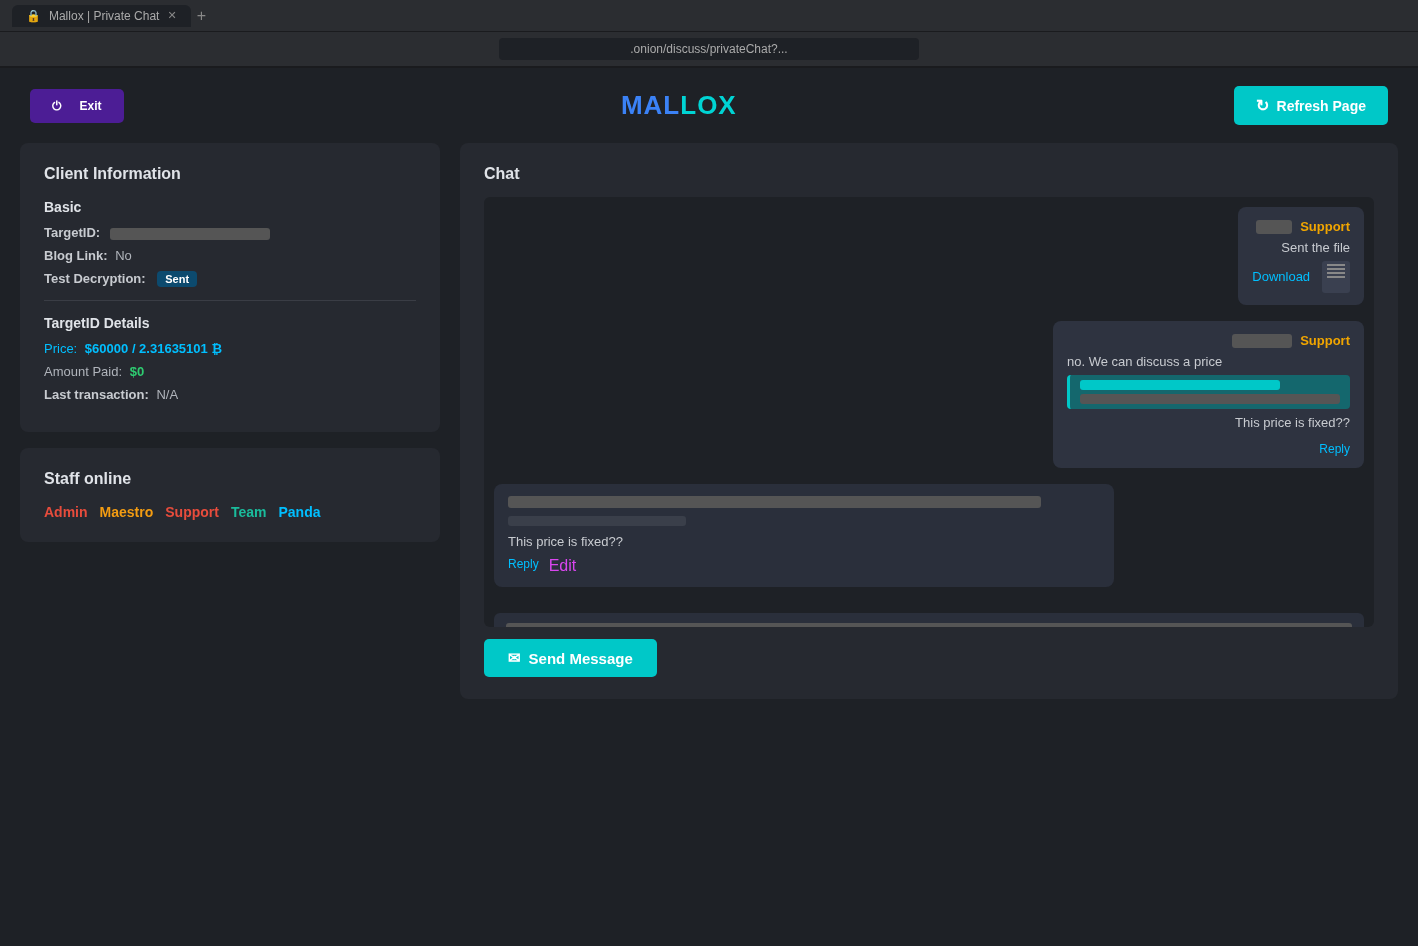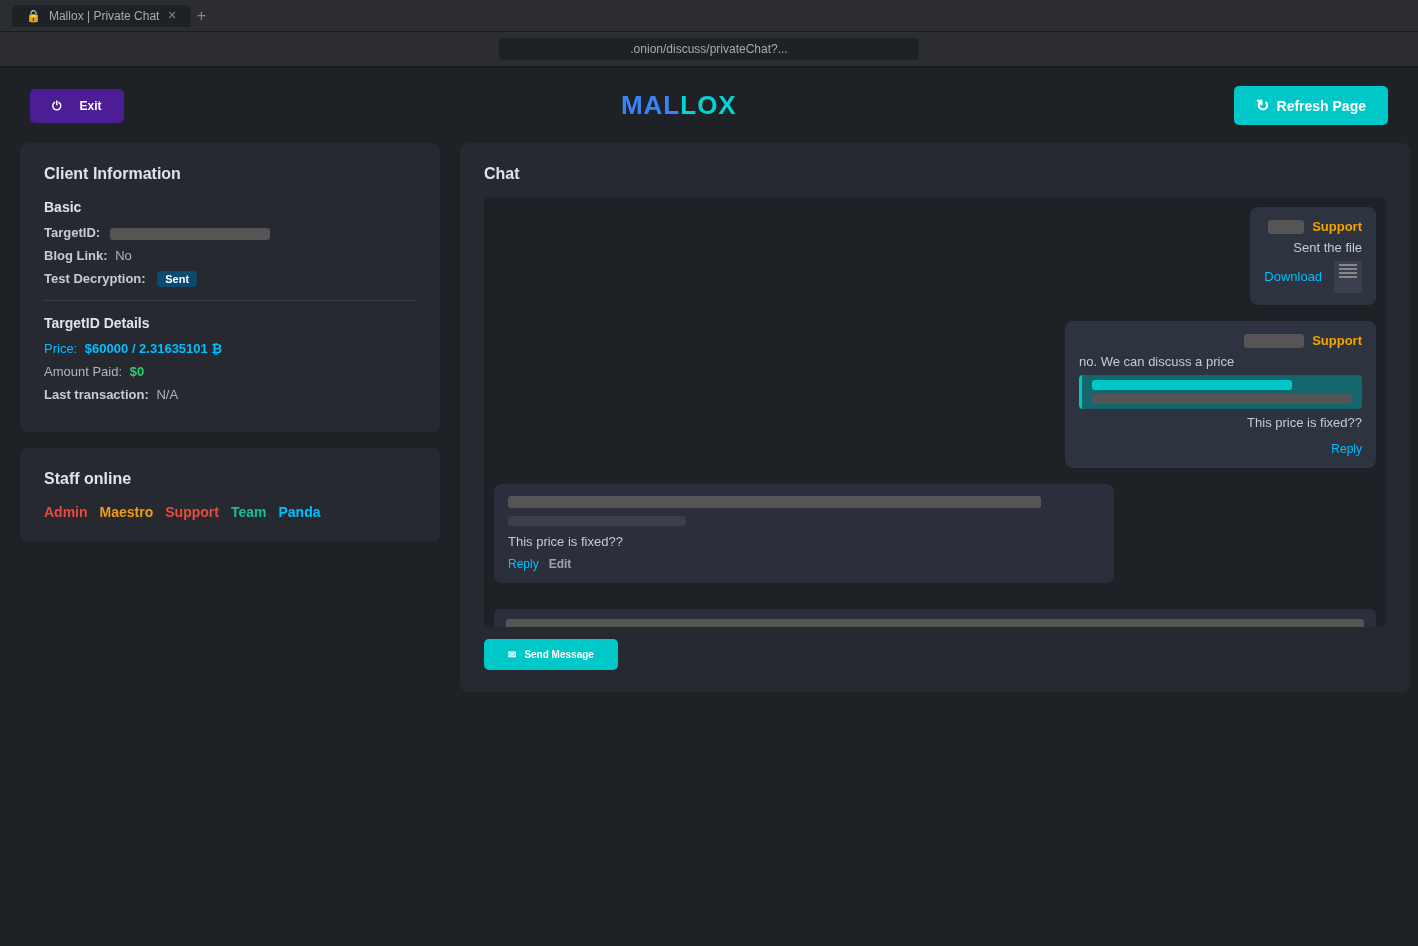--- a/index.html
+++ b/index.html
@@ -100,21 +100,21 @@
       display: flex;
       align-items: center;
       gap: 7px;
       font-weight: bold;
     }
 
     
     .main-layout {
       display: flex;
       gap: 0;
-      padding: 0 8px 20px 20px;
+      padding: 0 20px 20px 20px;
       align-items: flex-start;
     }
 
     
     .left-panel {
       width: 420px;
       flex-shrink: 0;
       display: flex;
       flex-direction: column;
       gap: 16px;
@@ -361,24 +361,23 @@
     .msg-actions {
       display: flex;
       gap: 10px;
     }
     .action-reply {
       color: #00bfff;
       cursor: pointer;
       font-size: 12px;
     }
     .action-edit {
-      color: #a3a3a3;
-      cursor: pointer;
-      font-size: 12px;
-      font-weight: bold;
+      color: #d946ef;
+      cursor: pointer;
+      font-size: 16px;
     }
 
     
     .compose-area {
       background: #2a2f3b;
       border-radius: 6px;
       margin-top: 10px;
       padding: 0;
       overflow: hidden;
     }
@@ -388,21 +387,21 @@
       border-radius: 3px;
       margin: 10px 12px 6px 12px;
     }
 
     .send-btn {
       background: #00c8c8;
       color: #fff;
       border: none;
       border-radius: 5px;
       padding: 10px 24px;
-      font-size: 10px;
+      font-size: 15px;
       cursor: pointer;
       display: flex;
       align-items: center;
       gap: 8px;
       font-weight: bold;
       margin-top: 12px;
     }
 
     .power-icon::before { content: '⏻'; }
     .refresh-icon::before { content: '↻'; font-size: 16px; }

